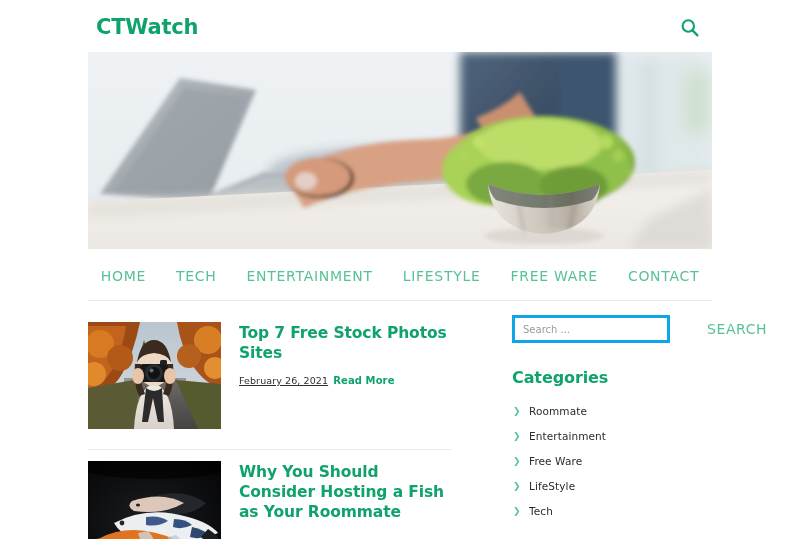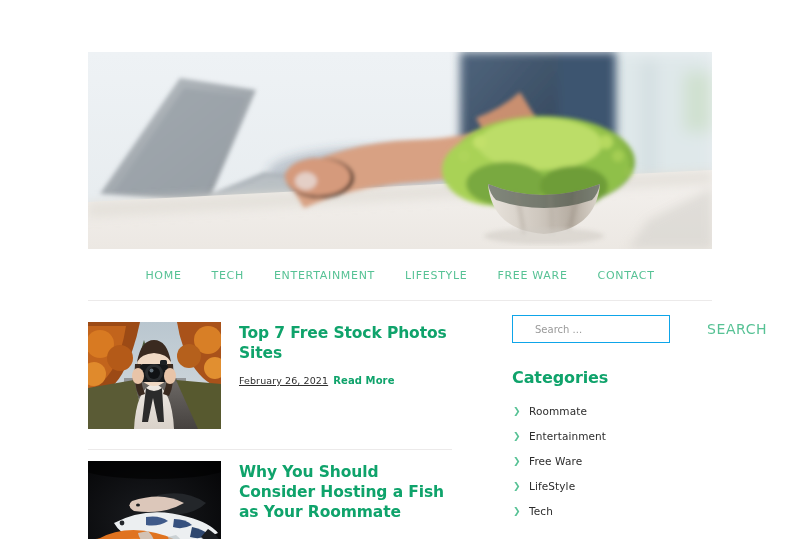--- a/index.html
+++ b/index.html
@@ -34,21 +34,21 @@
     overflow: hidden;
   }
   .hero svg { display:block; width:624px; height:197px; }
 
   
   .main-nav {
     position: absolute; left: 88px; top: 258px; width: 624px; height: 35px;
     display: flex; justify-content: center; align-items: center; gap: 30px;
   }
   .nav-link {
-    font-size: 11px; color: #57C295; letter-spacing: 0.7px;
+    font-size: 14px; color: #57C295; letter-spacing: 0.7px;
     font-weight: 400; cursor: pointer; white-space: nowrap;
   }
   .nav-divider {
     position: absolute; left: 88px; top: 300px; width: 624px; height: 1px;
     background: #eceaea;
   }
 
   
   .content { position: absolute; left: 88px; top: 311px; width: 624px; }
   .col-main { position: absolute; left: 0; top: 0; width: 364px; }
@@ -80,23 +80,23 @@
     font-size: 10px; font-weight: 700; color: #0FA36B;
     letter-spacing: 0.1px; cursor: pointer; display: inline-block;
   }
   .post-sep { height: 1px; background: #eceaea; margin-top: 20px; }
 
   
   .search-widget { position: relative; height: 44px; }
   .search-field {
     position: absolute; left: 0; top: 4px;
     width: 158px; height: 28px;
-    border: 1px solid #0ea5e9; background: #fff;
+    border: 3px solid #0ea5e9; background: #fff;
     font-family: "DejaVu Sans", "Liberation Sans", sans-serif;
-    font-size: 10px; color: #555; padding: 0 22px; outline: none;
+    font-size: 10px; color: #555; padding: 0 8px; outline: none;
   }
   .search-field::placeholder { color: #9a9a9a; }
   .search-submit {
     position: absolute; left: 166px; top: 10px;
     font-size: 14px; color: #57C295; letter-spacing: 0.6px;
     background: none; border: none; cursor: pointer;
     font-family: "DejaVu Sans", "Liberation Sans", sans-serif;
     margin-left: 29px;
   }
   .widget-title {
@@ -113,20 +113,29 @@
   .cat-chevron {
     position: absolute; left: 1px; top: 0;
     color: #57C295; font-size: 9px; line-height: 25px;
   }
 </style>
 </head>
 <body>
 
 <div class="page">
 
+  <header class="site-header">
+    <div class="logo">CTWatch</div>
+    <div class="search-toggle">
+      <svg viewBox="0 0 22 22" width="22" height="22" aria-hidden="true">
+        <circle cx="9.3" cy="9" r="5.7" fill="none" stroke="#0FA36B" stroke-width="2.1"></circle>
+        <line x1="13.6" y1="13.4" x2="18.4" y2="18.4" stroke="#0FA36B" stroke-width="2.3" stroke-linecap="round"></line>
+      </svg>
+    </div>
+  </header>
 
   <div class="hero">
     <svg viewBox="0 0 624 197" width="624" height="197" aria-hidden="true">
       <defs>
         <linearGradient id="wallg" x1="0" y1="0" x2="0" y2="1">
           <stop offset="0" stop-color="#eef2f5"></stop>
           <stop offset="1" stop-color="#e6ebee"></stop>
         </linearGradient>
         <linearGradient id="deskg" x1="0" y1="0" x2="0" y2="1">
           <stop offset="0" stop-color="#f4f1ee"></stop>

